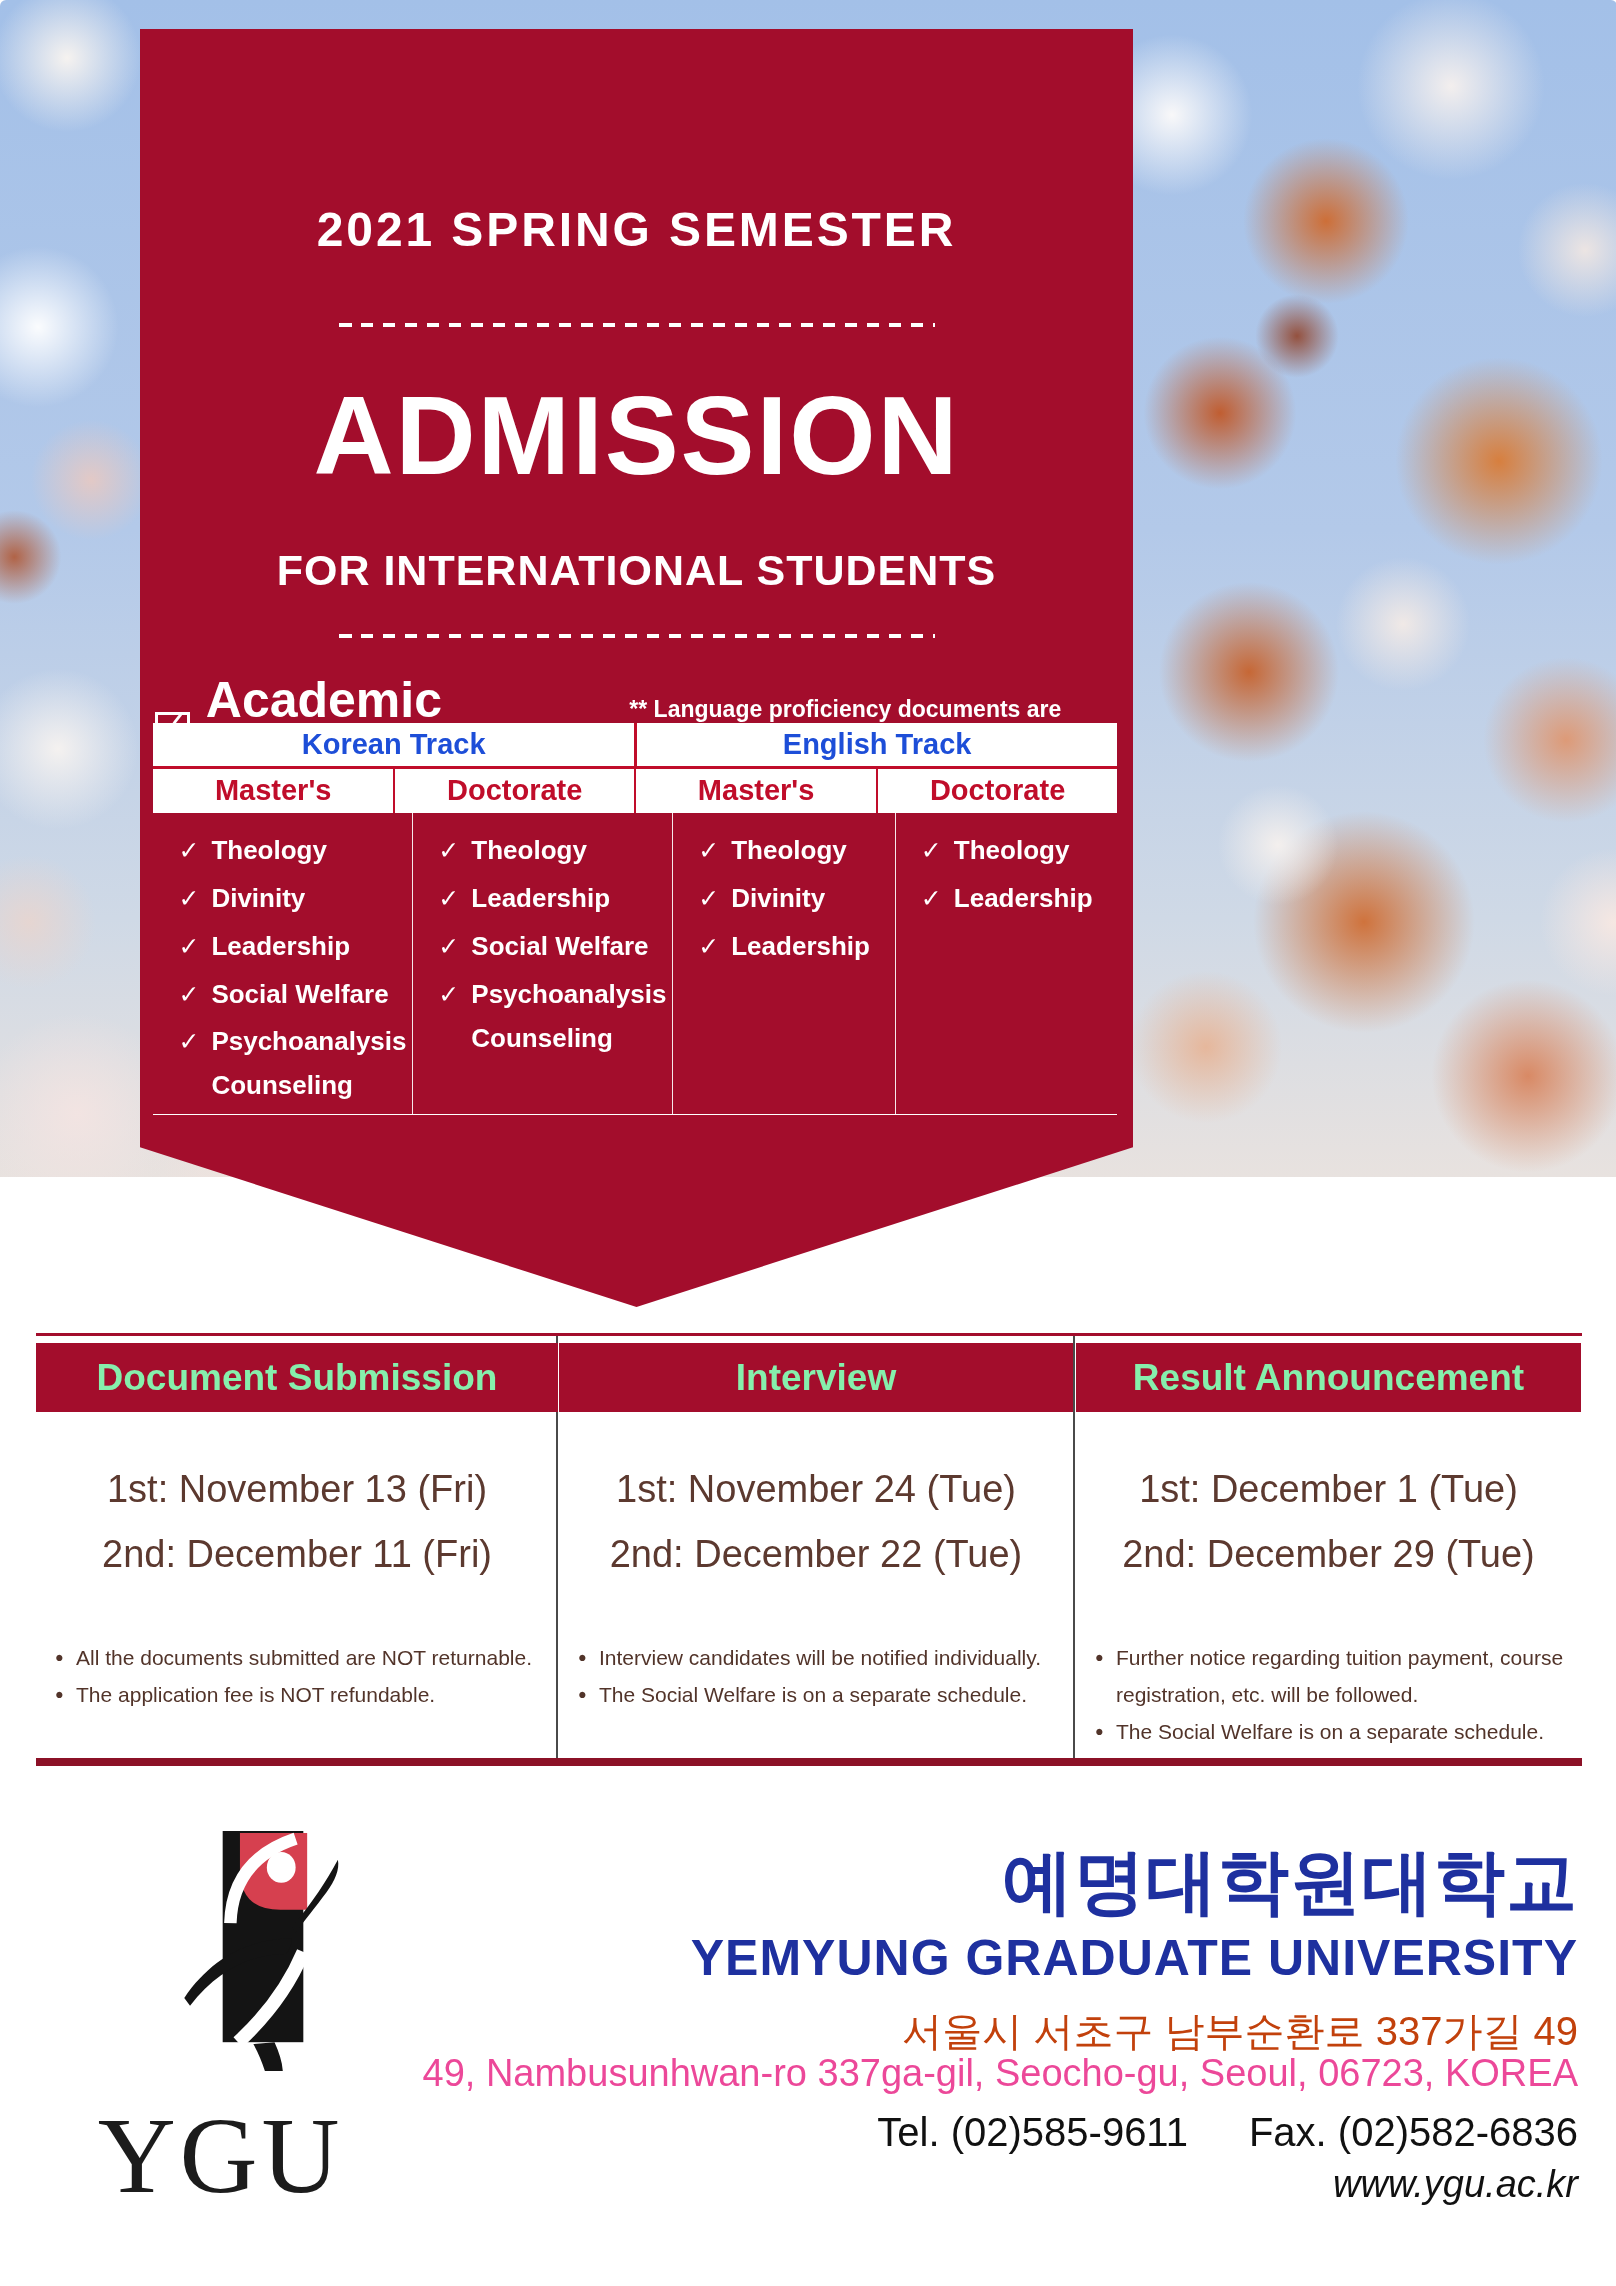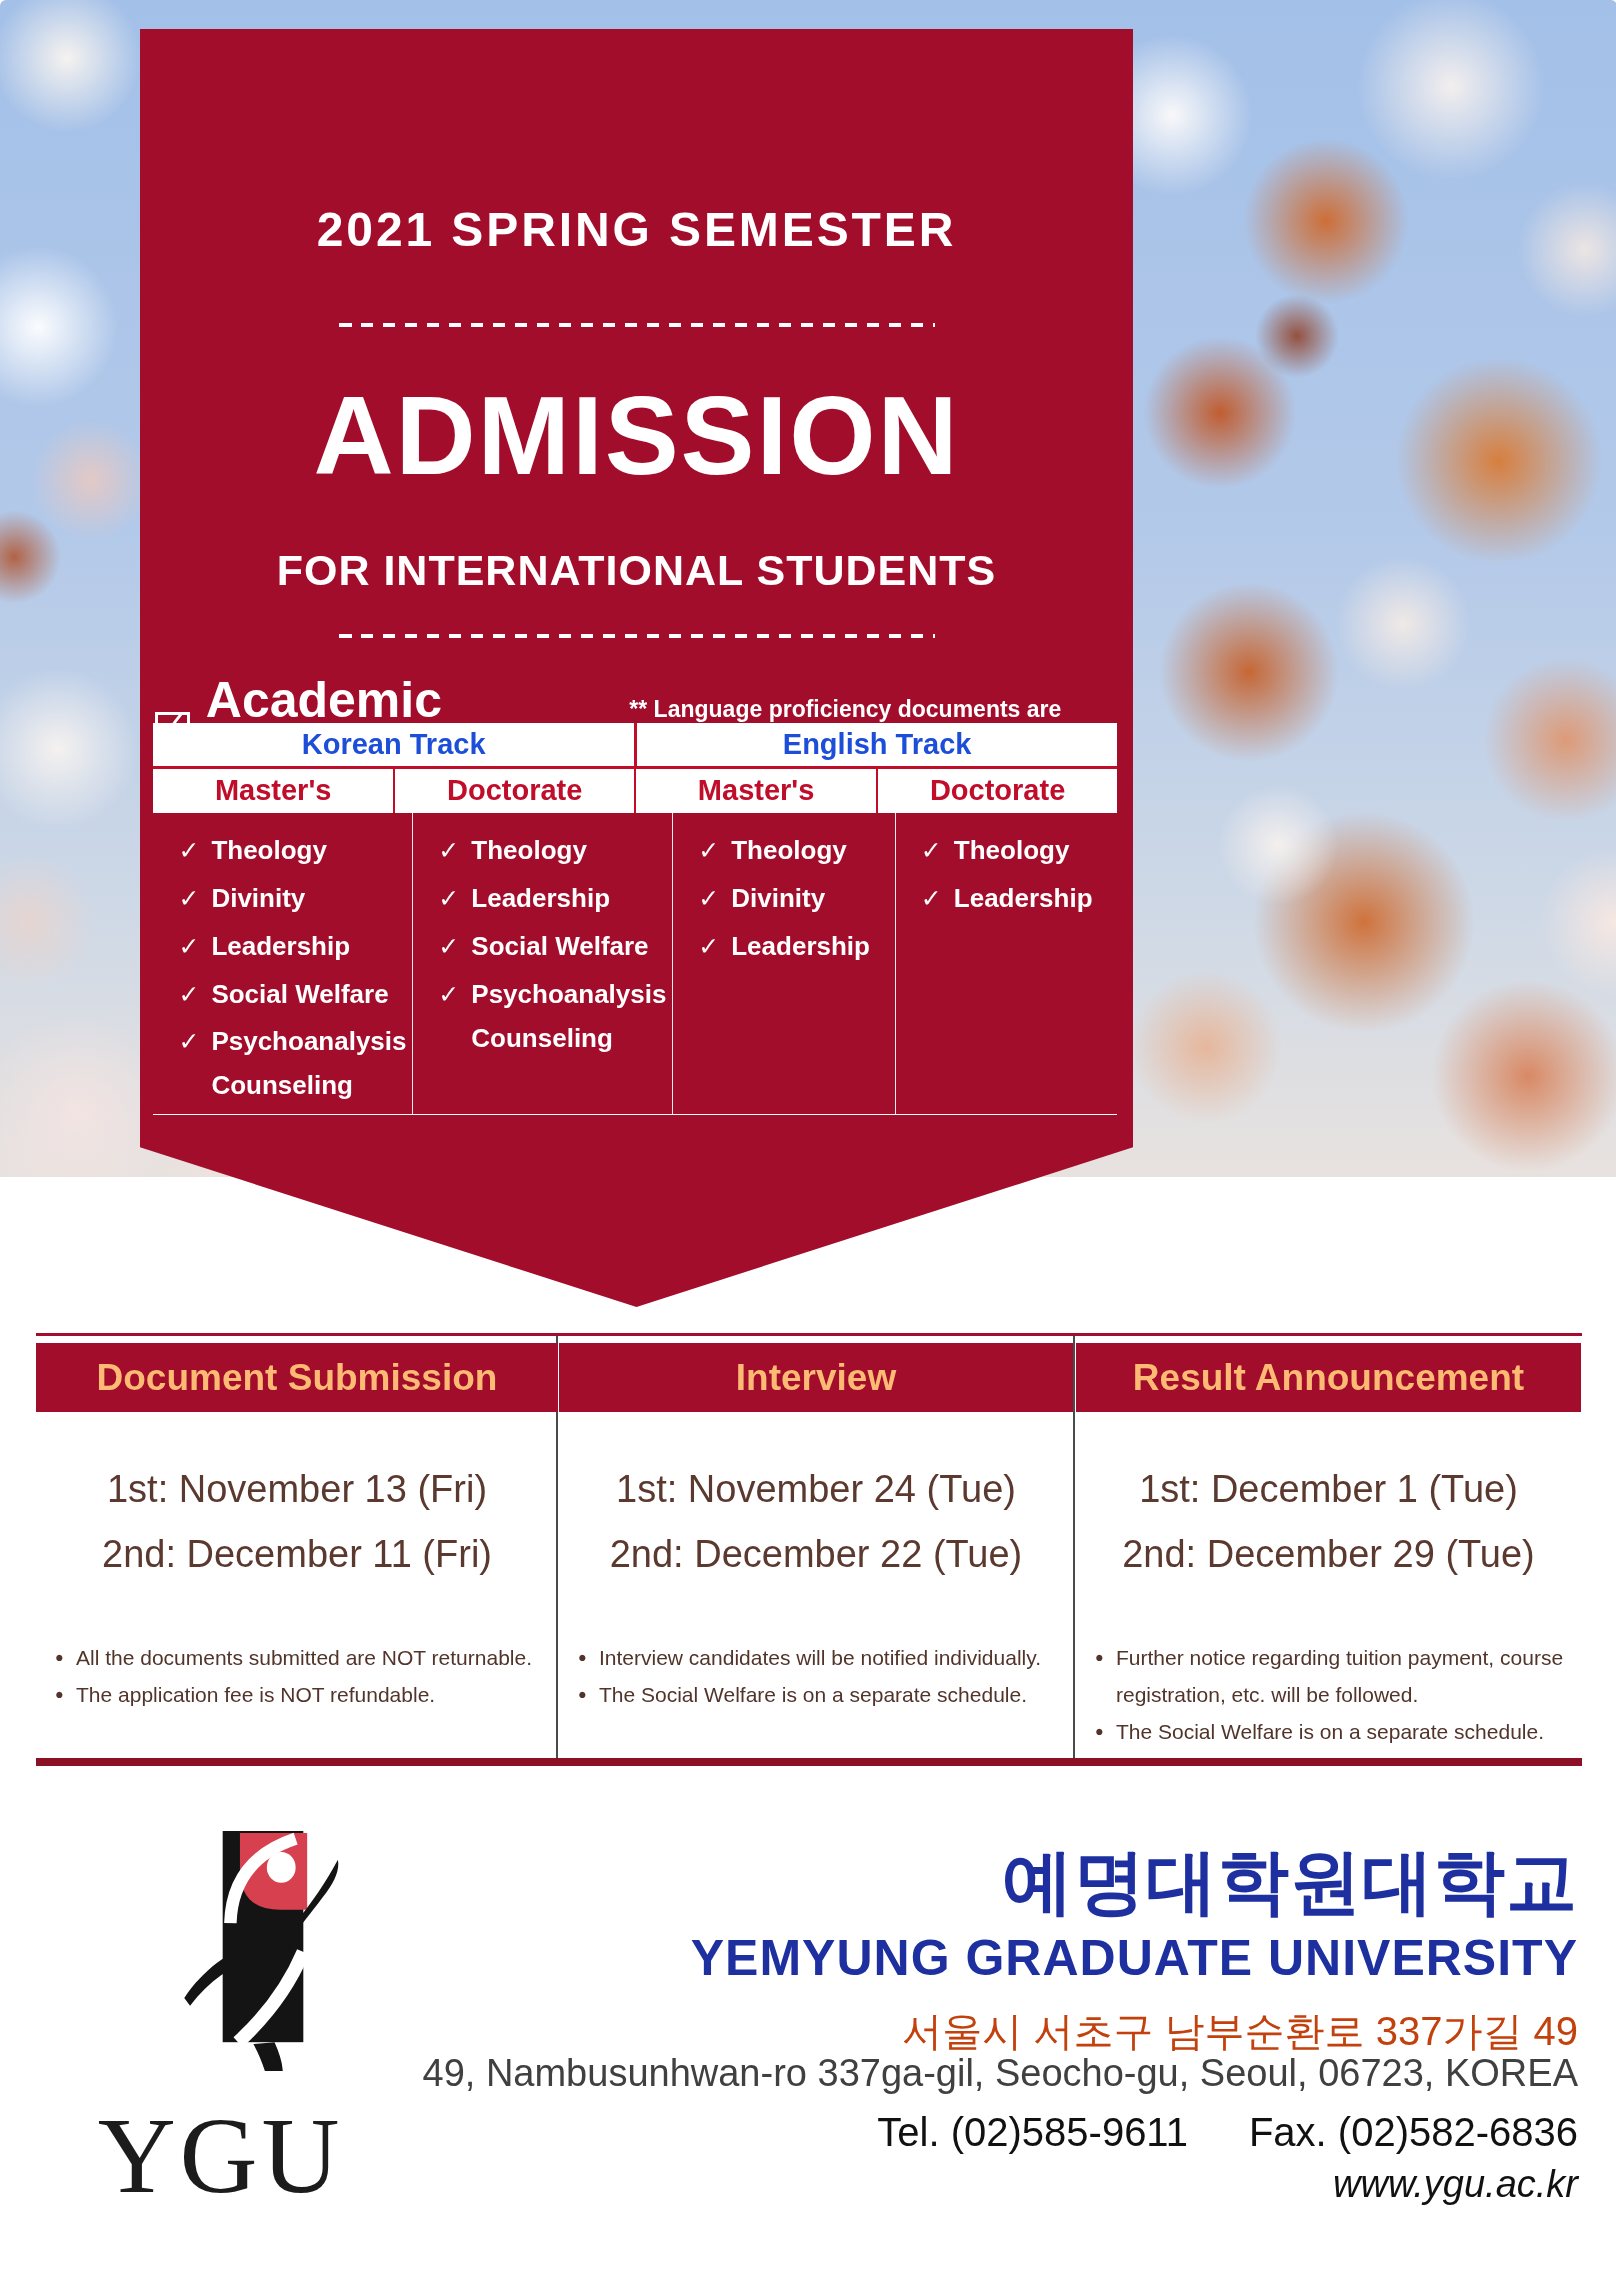--- a/index.html
+++ b/index.html
@@ -73,38 +73,38 @@
   .chk-item .mark{width:33px;flex:0 0 auto;color:#fff;font-size:25px;line-height:44px;}
   .chk-item .txt{color:#fff;font-size:26px;font-weight:bold;line-height:44px;}
 
   
   .vline{position:absolute;top:1333px;height:427px;width:1.9px;background:#4a4a4a;z-index:3;}
   .vline.v1{left:556px;} .vline.v2{left:1073px;}
   .topstripe{position:absolute;left:36px;top:1333px;width:1546px;height:2.9px;background:#a30d2c;z-index:4;}
   .sched-col{position:absolute;top:1343px;height:417px;z-index:4;}
   .sc1{left:36px;width:522px;} .sc2{left:559px;width:514px;} .sc3{left:1076px;width:505px;}
   .sched-head{position:absolute;left:0;top:0;width:100%;height:69px;background:#a30d2c;
-    display:flex;align-items:center;justify-content:center;color:#fdba74;font-size:37px;font-weight:bold;}
+    display:flex;align-items:center;justify-content:center;color:#86efac;font-size:37px;font-weight:bold;}
   .round{position:absolute;left:0;width:100%;text-align:center;color:#5c392f;font-size:38px;line-height:54px;}
   .r1{top:119px;} .r2{top:184px;}
   .notes{position:absolute;left:0;top:296px;width:100%;padding:0 7.7px 0 19px;box-sizing:border-box;}
   .note-item{display:flex;align-items:flex-start;}
   .note-item .mark{width:21px;flex:0 0 auto;color:#52342a;font-size:14.4px;line-height:37px;}
   .note-item .txt{color:#52342a;font-size:21px;line-height:37px;}
   .rule{position:absolute;left:36px;top:1758px;width:1546px;height:7.7px;background:#8c1127;z-index:5;}
 
   
   .logo-mark{position:absolute;left:184px;top:1831px;z-index:4;}
   .logo-text{position:absolute;left:92px;top:2094px;width:257px;text-align:center;z-index:4;
     font-family:"Liberation Serif","DejaVu Serif",serif;font-size:108px;color:#1c1c1c;letter-spacing:3.8px;}
   .ftext{position:absolute;left:344px;width:1234px;text-align:right;z-index:4;}
   .univ-kr{top:1835px;font-size:71px;font-weight:bold;color:#1e309f;letter-spacing:1px;}
   .univ-en{top:1929px;font-size:50px;font-weight:bold;color:#1e309f;letter-spacing:1px;}
   .addr-kr{top:2004px;font-size:40px;color:#c2410c;}
-  .addr-en{top:2052px;font-size:38px;color:#404040;}
+  .addr-en{top:2052px;font-size:38px;color:#ec4899;}
   .telfax{top:2110px;font-size:40px;color:#111;}
   .telfax .gap{display:inline-block;width:61px;}
   .website{top:2163px;font-size:38px;color:#111;font-style:italic;}
 </style>
 </head>
 <body>
 
 <div class="page">
 
   <div class="photo"></div>

